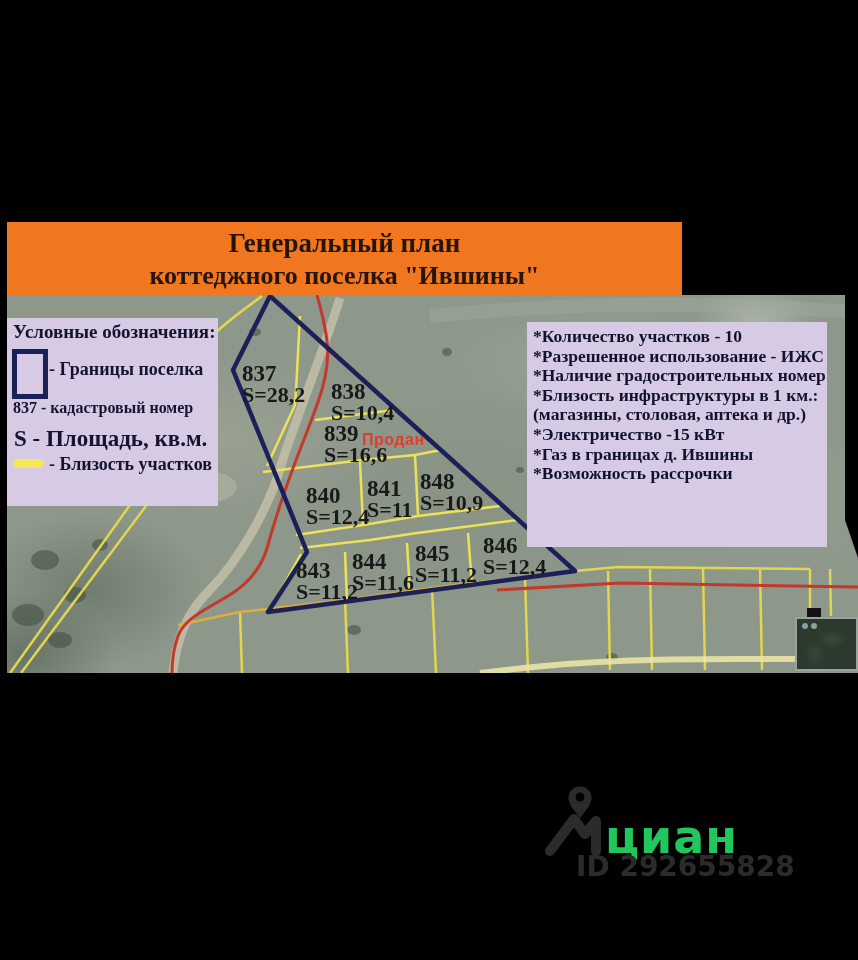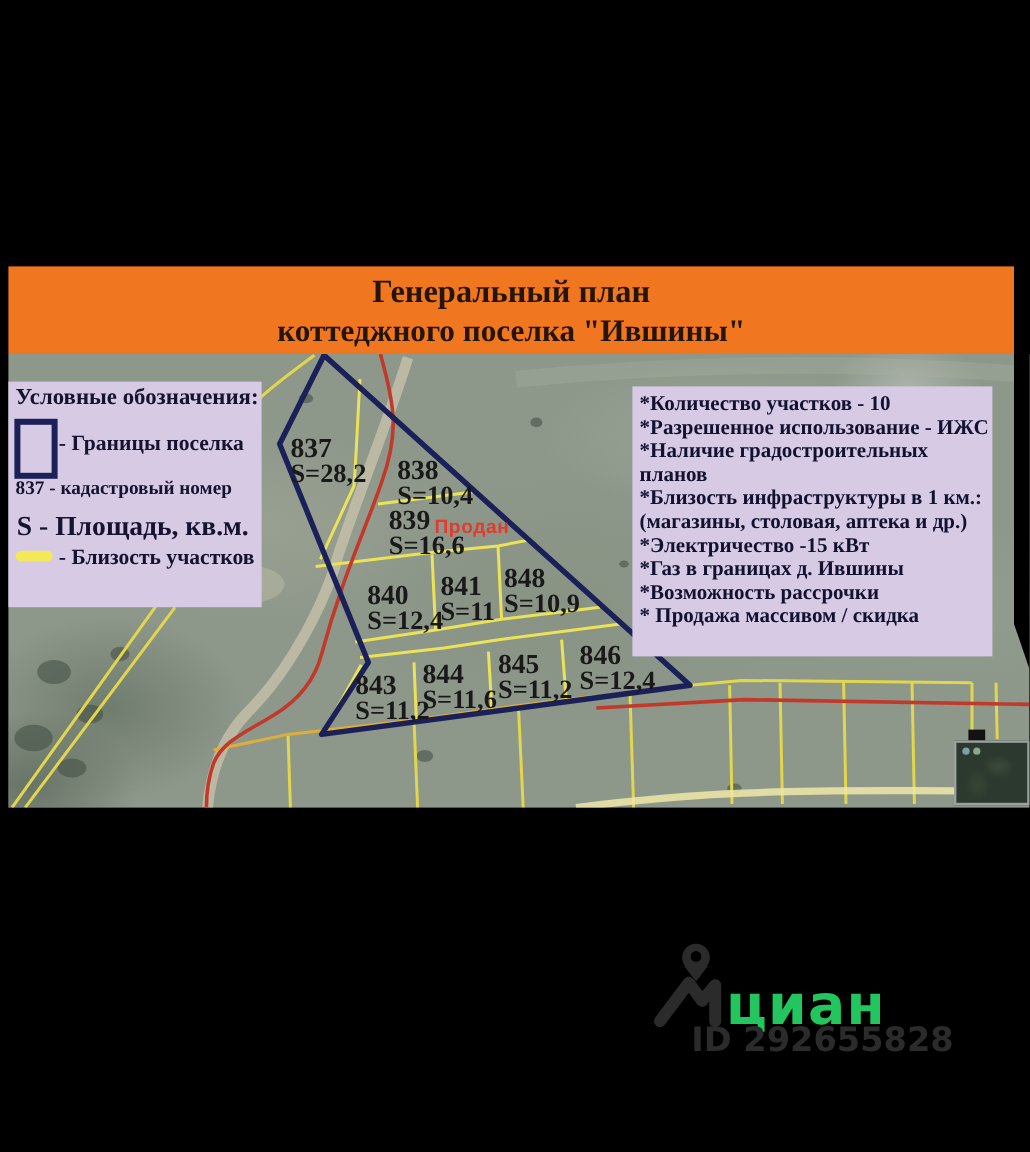--- a/index.html
+++ b/index.html
@@ -1,18 +1,18 @@
 <!DOCTYPE html>
 <html><head>
 <meta charset="utf-8">
 <style>
   html,body{margin:0;padding:0;}
   body{width:858px;height:960px;background:#000;position:relative;overflow:hidden;
        font-family:"Liberation Serif",serif;}
-  .banner{position:absolute;left:7px;top:222px;width:838px;height:73px;background:#f0761f;
+  .banner{position:absolute;left:7px;top:222px;width:675px;height:73px;background:#f0761f;
           text-align:center;color:#241507;}
   .banner .l1{position:absolute;left:0;right:0;top:6px;font-size:27px;font-weight:bold;}
   .banner .l2{position:absolute;left:0;right:0;top:39px;font-size:26px;font-weight:bold;}
   .map{position:absolute;left:7px;top:295px;width:851px;height:378px;background-color:#8d978a;
        background-image:
         radial-gradient(90px 60px at 88% 8%,#b4bcb2cc,transparent 70%),
         radial-gradient(220px 90px at 70% 18%,#a7b1a277,transparent 70%),
         radial-gradient(160px 110px at 10% 78%,#5d6b5a99,transparent 70%),
         radial-gradient(130px 90px at 2% 95%,#46544788,transparent 70%),
         radial-gradient(230px 120px at 25% 38%,#aaae9c66,transparent 70%),
@@ -129,27 +129,26 @@
     <div class="r1">- Границы поселка</div>
     <div class="r2">837 - кадастровый номер</div>
     <div class="r3">S    -   Площадь, кв.м.</div>
     <div class="ysw"></div>
     <div class="r4">-  Близость участков</div>
   </div>
 
   <div class="panel infobox">
     <div>*Количество участков - 10</div>
     <div>*Разрешенное использование - ИЖС</div>
-    <div>*Наличие градостроительных планов</div>
+    <div>*Наличие градостроительных номер</div>
     <div>*Близость инфраструктуры в 1 км.:</div>
     <div> (магазины, столовая, аптека и  др.)</div>
     <div>*Электричество -15 кВт</div>
     <div>*Газ в границах д. Ившины</div>
     <div>*Возможность рассрочки</div>
-    <div>* Продажа массивом / скидка</div>
   </div>
 
   <div class="plot" style="left:235px;top:68px;">
     <div>837</div>
     <div class="area">S=28,2</div>
   </div>
   <div class="plot" style="left:324px;top:86px;">
     <div>838</div>
     <div class="area">S=10,4</div>
   </div>

